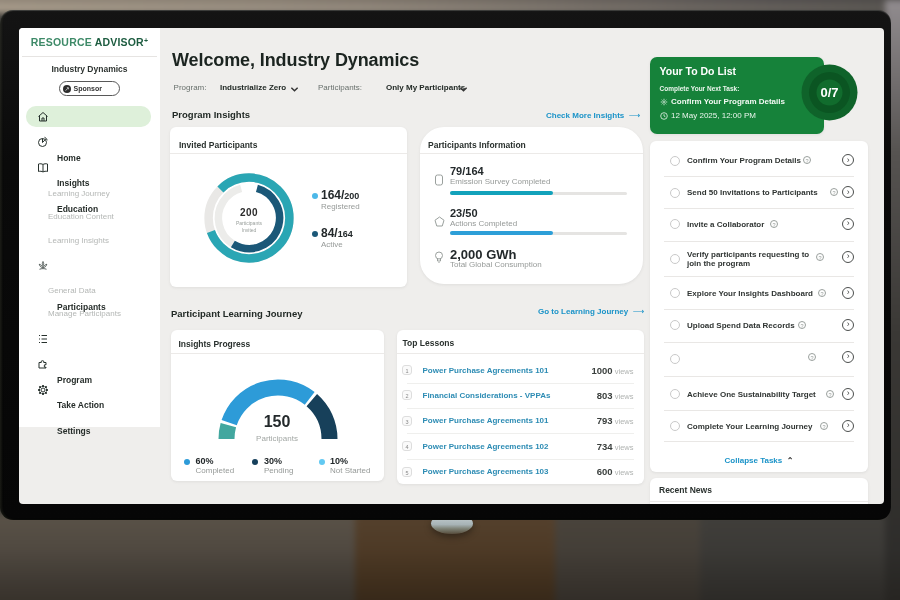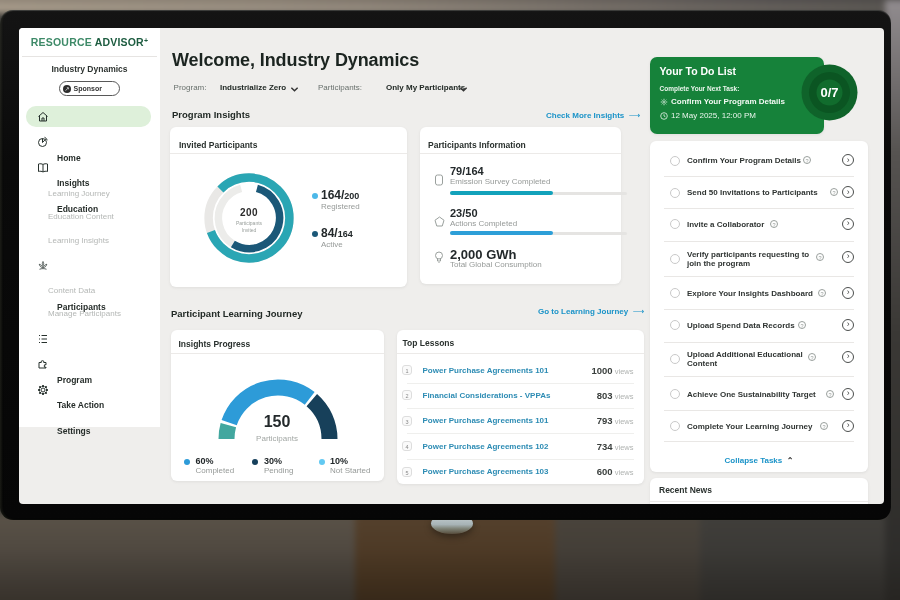--- a/index.html
+++ b/index.html
@@ -118,21 +118,21 @@
     </div>
     <div class="sub" style="top:161px;">Learning Journey</div>
     <div class="sub" style="top:183.5px;">Education Content</div>
     <div class="sub" style="top:208px;">Learning Insights</div>
     <div class="mi" style="top:233.5px;">
       <svg width="12" height="12" viewBox="0 0 24 24" fill="none" stroke="#26302c" stroke-width="1.5">
           <path d="M12 3 C13.8 5.5 13.8 8.5 12 11.5 C10.2 8.5 10.2 5.5 12 3 Z M4.5 8.5 C8 9.5 10.5 11.5 11.5 15 C8 15 5.5 12.5 4.5 8.5 Z M19.5 8.5 C16 9.5 13.5 11.5 12.5 15 C16 15 18.5 12.5 19.5 8.5 Z M5 18.5 C9 16.8 15 16.8 19 18.5"></path>
         </svg>
       <span>Participants</span>
     </div>
-    <div class="sub" style="top:258px;">Content Data</div>
+    <div class="sub" style="top:258px;">General Data</div>
     <div class="sub" style="top:281px;">Manage Participants</div>
     <div class="mi" style="top:306.5px;">
       <svg width="12" height="12" viewBox="0 0 24 24" fill="none" stroke="#26302c" stroke-width="2">
           <path d="M4 5 h2 M9 5 h11 M4 12 h2 M9 12 h11 M4 19 h2 M9 19 h11"></path>
         </svg>
       <span>Program</span>
     </div>
     <div class="mi" style="top:332px;">
       <svg width="12" height="12" viewBox="0 0 24 24" fill="none" stroke="#26302c" stroke-width="2">
           <path d="M4 9 h4.6 a2.6 2.6 0 1 1 4.8 0 H18 v4.6 a2.6 2.6 0 1 0 0 4.8 V20 H4 Z"></path>
@@ -175,21 +175,21 @@
       <text x="50" y="64" font-size="5" fill="#9aa09d" text-anchor="middle">Invited</text>
     </svg>
     <div class="abs" style="left:142px;top:66px;width:6px;height:6px;border-radius:50%;background:#4cb8e8;"></div>
     <div class="abs" style="left:151px;top:61px;font-size:12px;font-weight:bold;color:#23292b;">164/<span style="font-size:9px;">200</span></div>
     <div class="abs gray" style="left:151px;top:75px;font-size:8px;">Registered</div>
     <div class="abs" style="left:142px;top:103.5px;width:6px;height:6px;border-radius:50%;background:#1b5878;"></div>
     <div class="abs" style="left:151px;top:99px;font-size:12px;font-weight:bold;color:#23292b;">84/<span style="font-size:9px;">164</span></div>
     <div class="abs gray" style="left:151px;top:113px;font-size:8px;">Active</div>
   </div>
 
-  <div class="card" style="left:401px;top:99px;width:201px;height:157px;">
+  <div class="card" style="left:401px;top:99px;width:223px;height:157px;border-radius:24px;">
     <div class="ct" style="left:8px;top:12.5px;font-size:8.5px;">Participants Information</div>
     <div class="cdiv" style="top:26px;"></div>
     <svg class="abs" style="left:13.5px;top:47px;" width="10" height="12" viewBox="0 0 20 24" fill="none" stroke="#9aa09d" stroke-width="2">
         <rect x="3" y="2" width="14" height="20" rx="4"></rect>
       </svg>
     <div class="abs" style="left:30px;top:38px;font-size:11px;font-weight:bold;color:#23292b;">79/164</div>
     <div class="abs gray" style="left:30px;top:50px;font-size:8px;">Emission Survey Completed</div>
     <div class="abs" style="left:30px;top:64.5px;width:177px;height:3px;border-radius:2px;background:#e5e4e2;"></div>
     <div class="abs" style="left:30px;top:64px;width:103px;height:4px;border-radius:2px;background:#12a2bb;"></div>
     <svg class="abs" style="left:13.5px;top:88.5px;" width="11" height="11" viewBox="0 0 22 22" fill="none" stroke="#9aa09d" stroke-width="2">
@@ -324,21 +324,20 @@
     <div class="tsep" style="top:167.5px;"></div>
     <div class="trow" style="top:168.5px;">
         <span class="tchk"></span>
         <span class="ttxt">Upload Spend Data Records</span>
         <span class="tq" style="left:148px;">?</span>
         <span class="tgo"></span>
       </div>
     <div class="tsep" style="top:200.7px;"></div>
     <div class="trow" style="top:197.5px;">
         <span class="tchk" style="top:15px;"></span>
-        <span class="ttxt">Upload Additional Educational<br>Content</span>
         <span class="tq" style="left:158px;top:14px;">?</span>
         <span class="tgo" style="top:12px;"></span>
       </div>
     <div class="tsep" style="top:235.2px;"></div>
     <div class="trow" style="top:237.5px;">
         <span class="tchk"></span>
         <span class="ttxt">Achieve One Sustainability Target</span>
         <span class="tq" style="left:176px;">?</span>
         <span class="tgo"></span>
       </div>

